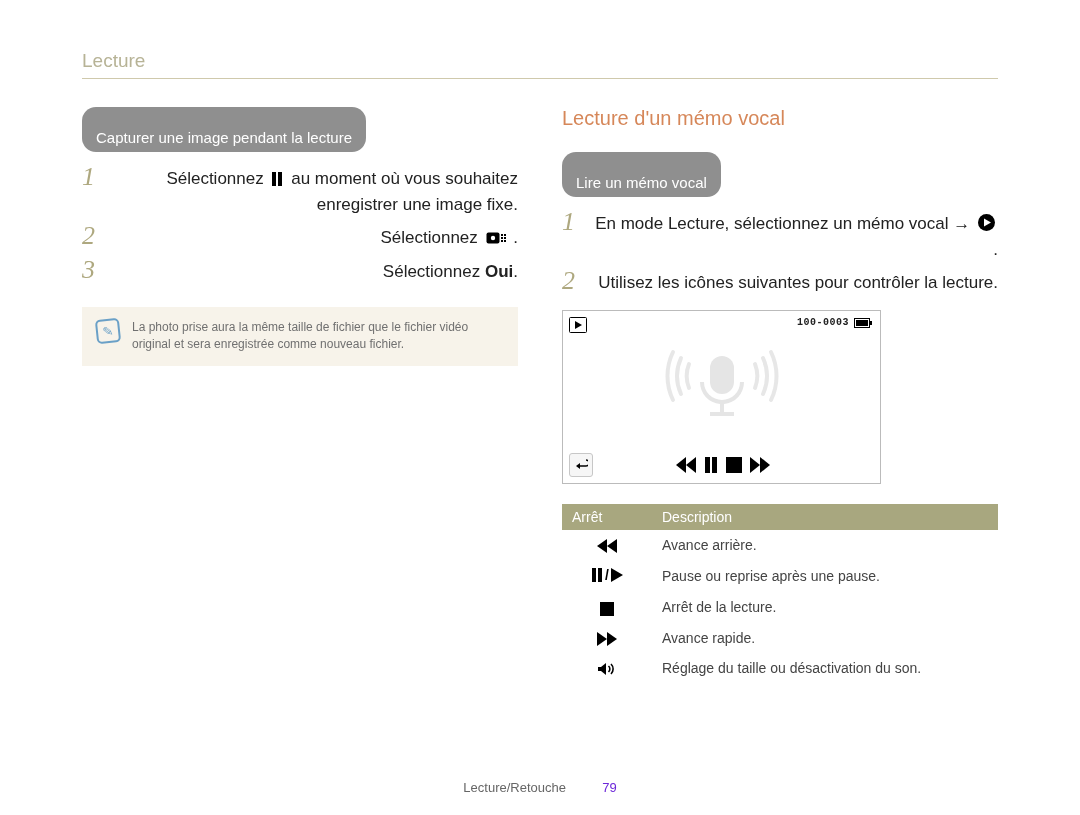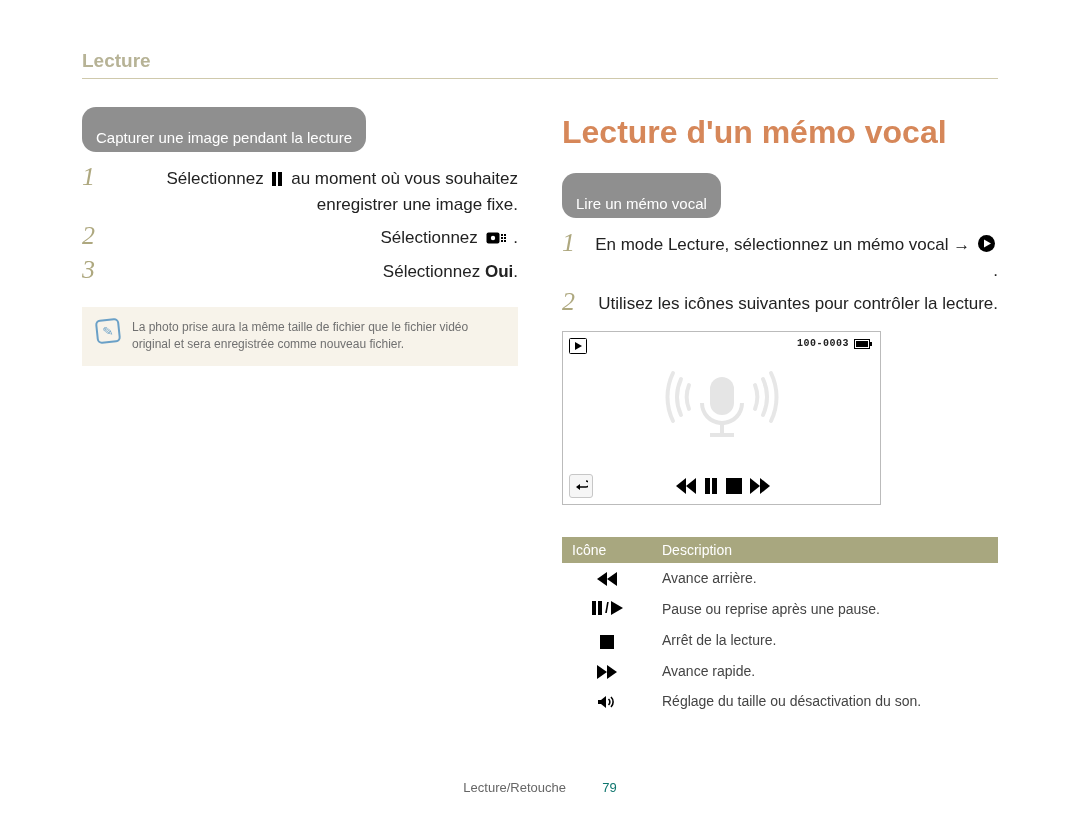--- a/index.html
+++ b/index.html
@@ -14,21 +14,21 @@
   .page {
     position: relative;
     box-sizing: border-box;
     width: 1080px;
     height: 815px;
     padding: 50px 82px 0 82px;
   }
   .header-title {
     font-size: 19px;
     color: #b7b396;
-    font-weight: 700;
+    font-weight: 400;
     padding-bottom: 6px;
     border-bottom: 1px solid #cfc9ac;
     margin-bottom: 28px;
   }
   .cols {
     display: flex;
     gap: 44px;
   }
   .col {
     flex: 1 1 0;
@@ -98,31 +98,31 @@
     border-radius: 5px;
     display: flex;
     align-items: center;
     justify-content: center;
     margin-right: 12px;
     font-size: 13px;
     transform: rotate(-6deg);
   }
   .note-text { flex: 1; line-height: 1.45; }
   .section-title {
-    font-size: 32px;
+    font-size: 20px;
     color: #d68759;
-    font-weight: 700;
-    margin: 7px 0 22px 0;
+    font-weight: 400;
+    margin: 0 0 22px 0;
   }
 
   .screen {
     width: 317px;
     border: 1px solid #bbb;
     margin-top: 14px;
-    margin-bottom: 32px;
+    margin-bottom: 20px;
     background: #fff;
   }
   .screen-main {
     position: relative;
     height: 138px;
     background: #fff;
   }
   .sc-play-small {
     position: absolute;
     left: 6px;
@@ -234,21 +234,21 @@
 
   .footer {
     position: absolute;
     bottom: 20px;
     left: 0;
     right: 0;
     text-align: center;
     font-size: 13px;
     color: #666;
   }
-  .footer .pn { color: #0f766e; margin-left: 29px; }
+  .footer .pn { color: #6d28d9; margin-left: 29px; }
 
   
   svg { display: block; }
   .btn-square {
     width: 22px;
     height: 22px;
     border: 1px solid #c7c7c7;
     border-radius: 3px;
     display: inline-flex;
     align-items: center;
@@ -410,21 +410,21 @@
             </span>
           </div>
           <span style="width:22px"></span>
         </div>
       </div>
 
       
       <table class="icon-table">
         <thead>
           <tr>
-            <th class="icol">Icône</th>
+            <th class="icol">Arrêt</th>
             <th>Description</th>
           </tr>
         </thead>
         <tbody>
           <tr>
             <td class="td-icon"><span class="ic">
               <svg width="20" height="14" viewBox="0 0 20 14">
                     <path d="M10 7 L20 0 V14 Z" fill="#000"></path>
                     <path d="M0 7 L10 0 V14 Z" fill="#000"></path>
                   </svg>

